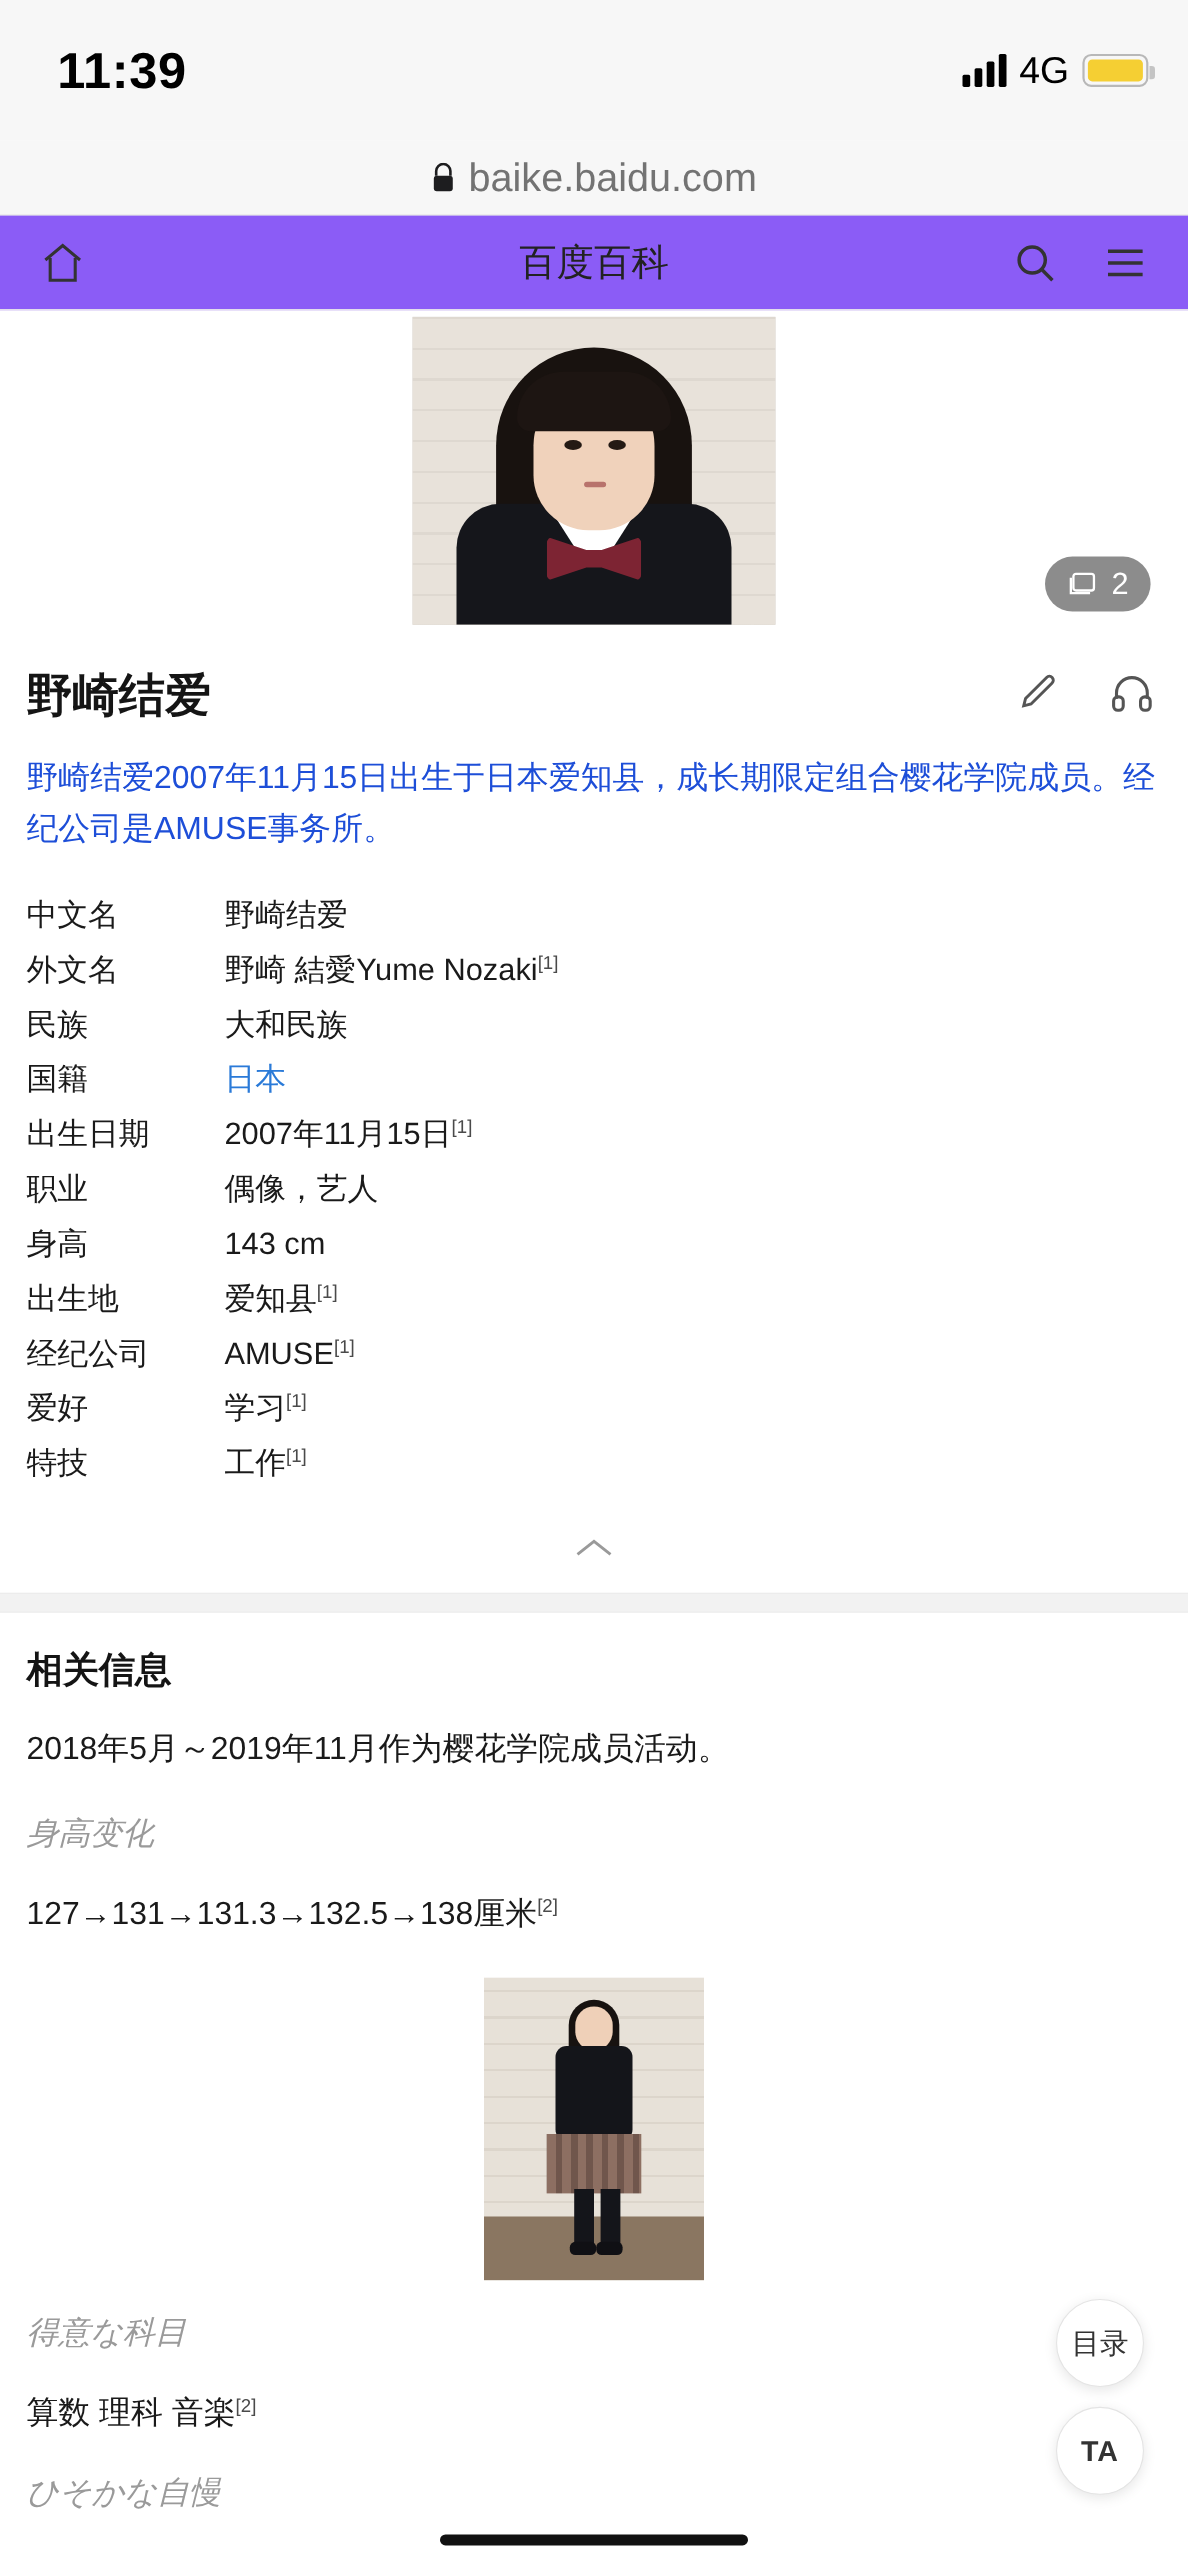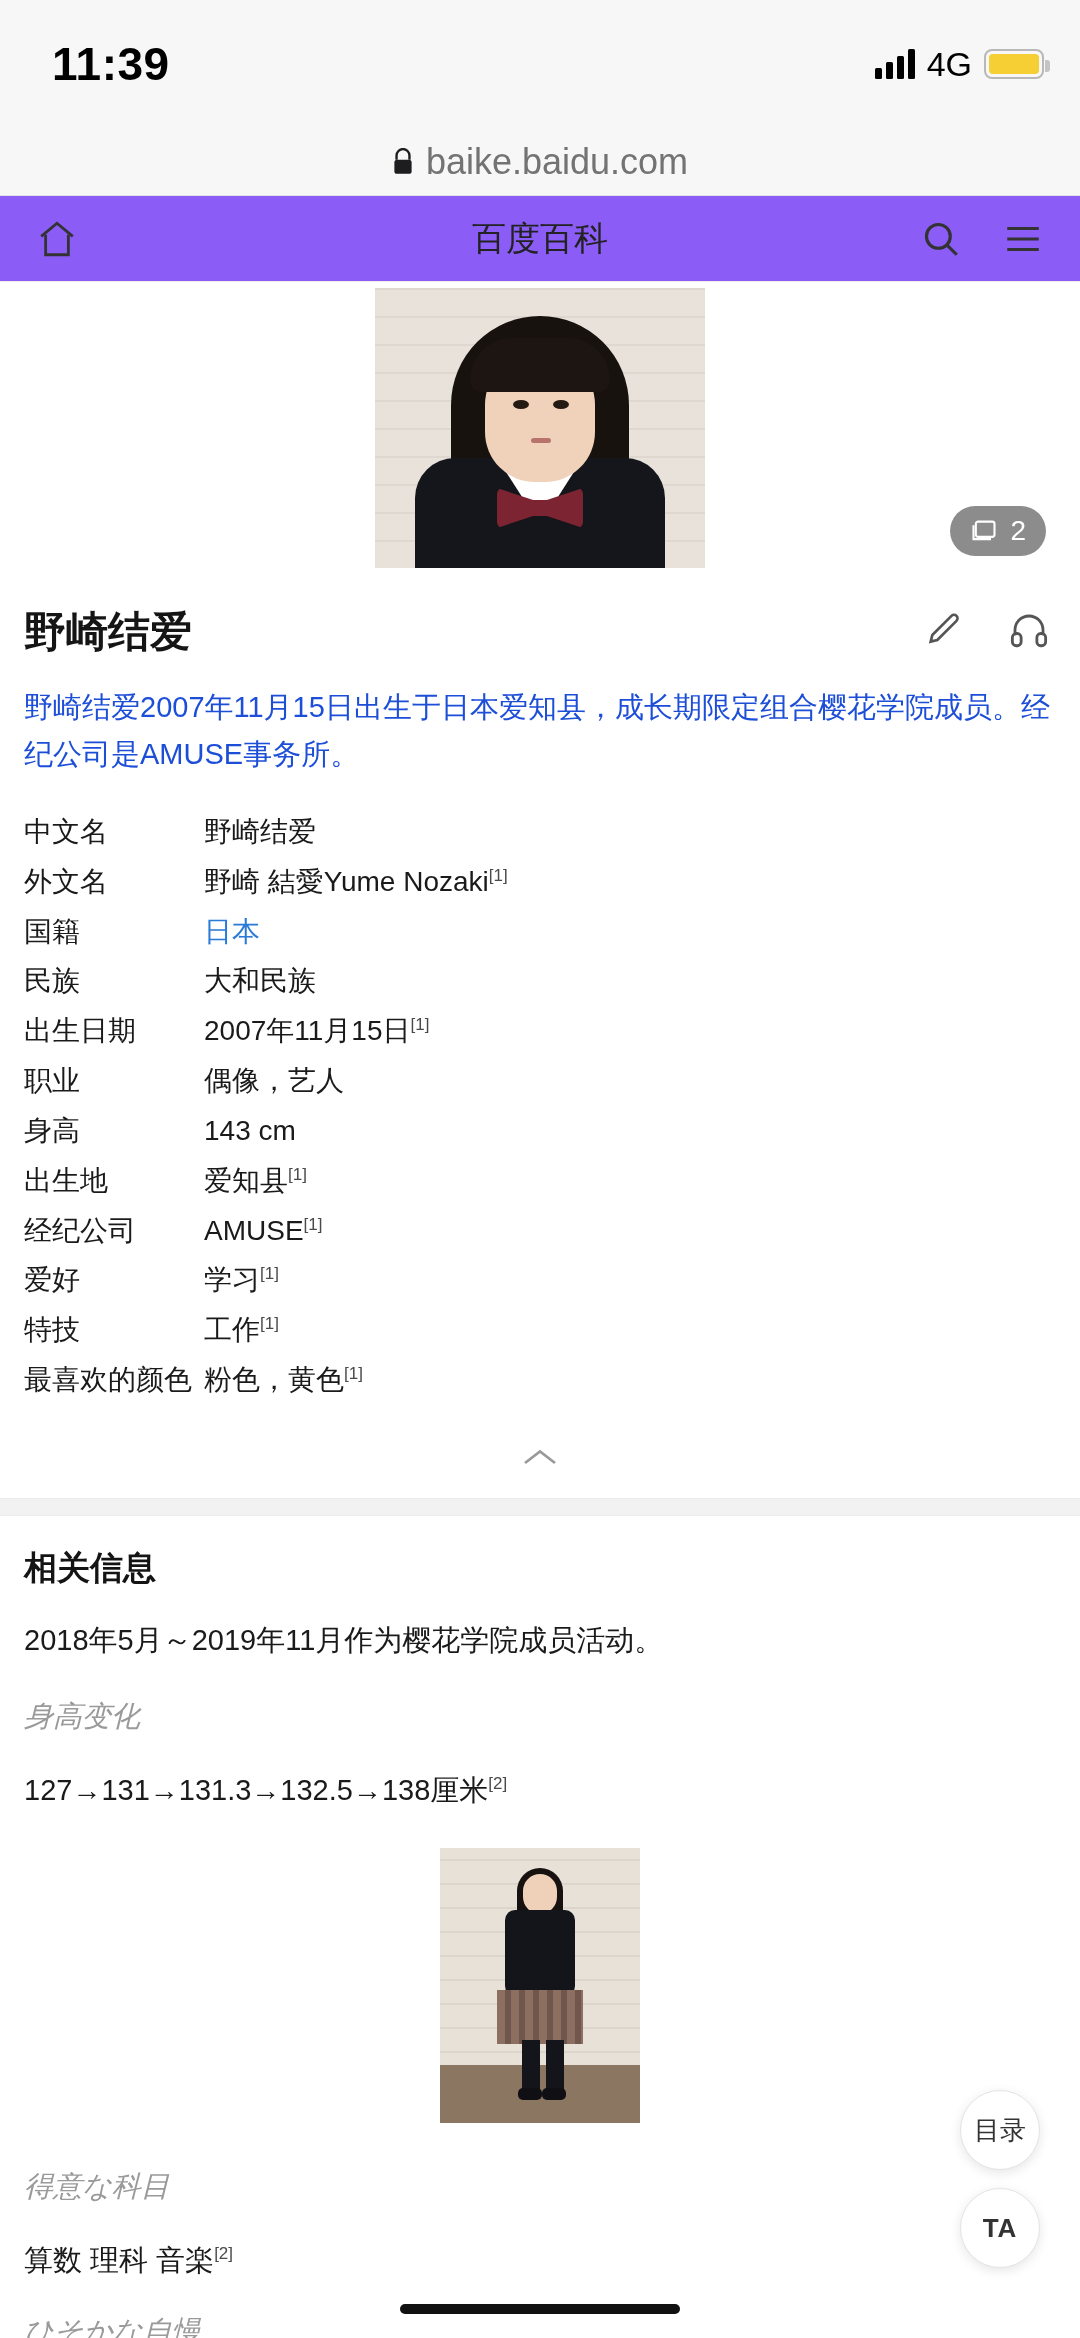--- a/index.html
+++ b/index.html
@@ -405,30 +405,30 @@
       <div class="infokey">中文名</div>
       <div class="infoval"><span>野崎结爱</span><sup></sup></div>
     </div>
 
     <div class="inforow">
       <div class="infokey">外文名</div>
       <div class="infoval"><span>野崎 結愛Yume Nozaki</span><sup>[1]</sup></div>
     </div>
 
     <div class="inforow">
+      <div class="infokey">民族</div>
+      <div class="infoval"><span>大和民族</span><sup></sup></div>
+    </div>
+
+    <div class="inforow">
       <div class="infokey">国籍</div>
       <div class="infoval"><a href="#">日本</a><sup></sup></div>
     </div>
 
     <div class="inforow">
-      <div class="infokey">民族</div>
-      <div class="infoval"><span>大和民族</span><sup></sup></div>
-    </div>
-
-    <div class="inforow">
       <div class="infokey">出生日期</div>
       <div class="infoval"><span>2007年11月15日</span><sup>[1]</sup></div>
     </div>
 
     <div class="inforow">
       <div class="infokey">职业</div>
       <div class="infoval"><span>偶像，艺人</span><sup></sup></div>
     </div>
 
     <div class="inforow">
@@ -449,24 +449,20 @@
     <div class="inforow">
       <div class="infokey">爱好</div>
       <div class="infoval"><span>学习</span><sup>[1]</sup></div>
     </div>
 
     <div class="inforow">
       <div class="infokey">特技</div>
       <div class="infoval"><span>工作</span><sup>[1]</sup></div>
     </div>
 
-    <div class="inforow">
-      <div class="infokey">最喜欢的颜色</div>
-      <div class="infoval"><span>粉色，黄色</span><sup>[1]</sup></div>
-    </div>
 
   </div>
 
   <div class="collapse-row">
     <svg width="40" height="24" viewBox="0 0 24 14" fill="none" stroke="#9a9a9a" stroke-width="1.6">
       <path d="M3 10 12 3l9 7"></path>
     </svg>
   </div>
 
   <div class="divider"></div>
@@ -485,21 +481,21 @@
       <div class="fg-hair"></div>
       <div class="fg-head"></div>
       <div class="fg-torso"></div>
       <div class="fg-skirt"></div>
       <div class="fg-legL"></div>
       <div class="fg-legR"></div>
       <div class="fg-shoeL"></div>
       <div class="fg-shoeR"></div>
     </div>
 
-    <div class="subhead" style="margin-top:44px;font-style:italic;">得意な科目</div>
+    <div class="subhead" style="margin-top:28px;font-style:italic;">得意な科目</div>
     <div class="para" style="margin-bottom:26px;">
       <span>算数 理科 音楽</span><sup>[2]</sup>
     </div>
     <div class="subhead">ひそかな自慢</div>
   </div>
 
 </div>
 
 <div class="fab catalog">
   <span>目录</span>

